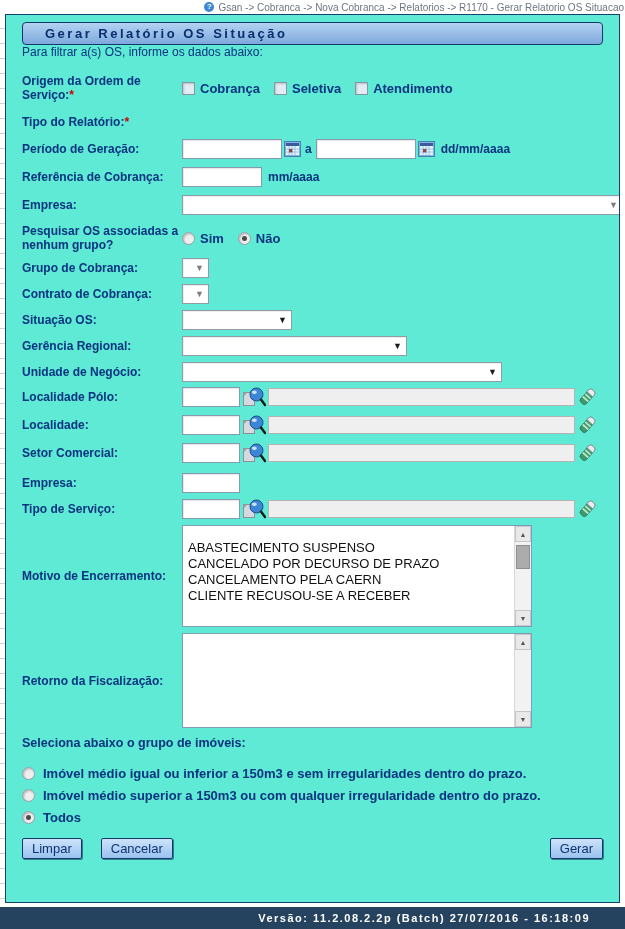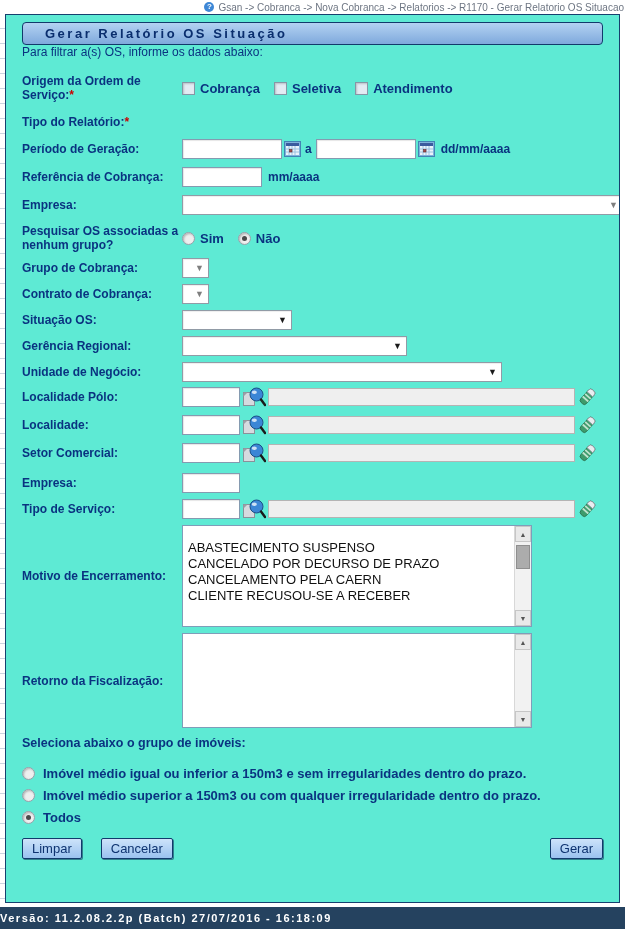--- a/index.html
+++ b/index.html
@@ -68,21 +68,21 @@
   .gi-row .optlbl { margin-left:8px; }
 
   .btnrow { display:flex; gap:19px; margin-top:13px; align-items:center; }
   .btn { height:21px; padding:0 9px; background:linear-gradient(#CDE3FA,#9AC2EF); border:1px solid #123A6B;
     border-radius:2px; font-size:13px; color:#0E3370; font-family:"Liberation Sans",sans-serif;
     box-shadow:1px 1px 0 rgba(10,40,80,.55); cursor:pointer; }
   .btn-gerar { margin-left:auto; }
 
   .footer { position:absolute; left:0; top:907px; width:625px; height:22px; background:#25425F; color:#fff;
     font-size:11px; font-weight:bold; letter-spacing:1.5px; display:flex; align-items:center;
-    justify-content:flex-start; padding-right:35px; }
+    justify-content:flex-end; padding-right:35px; }
 
   .mt14{margin-top:14px}.mt8{margin-top:8px}.mt7{margin-top:7px}.mt6{margin-top:6px}
   .mt4{margin-top:4px}.mt2{margin-top:2px}
   .h30{min-height:30px}.h24{min-height:24px}.h22{min-height:22px}
 </style>
 </head>
 <body>
 
 <svg width="0" height="0" style="position:absolute">
   <defs>

